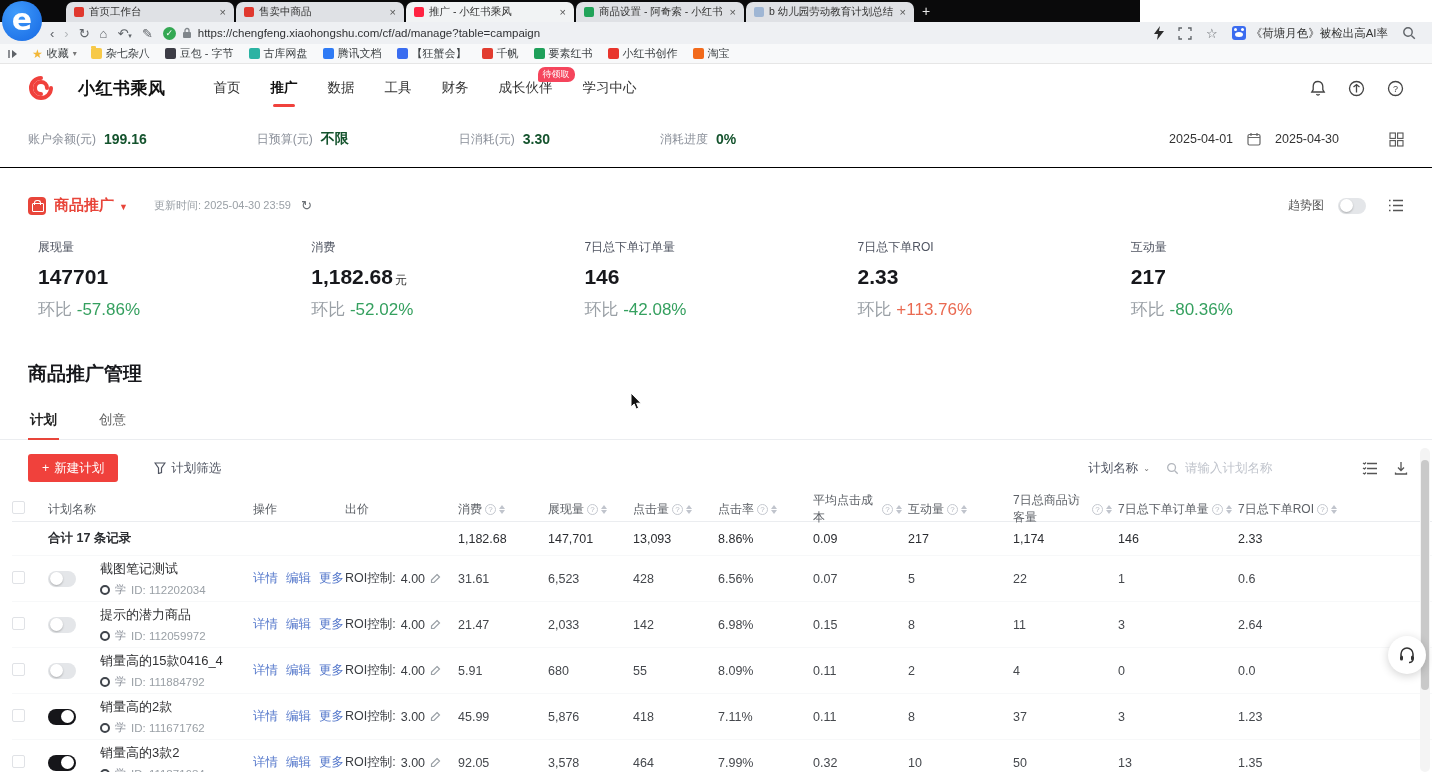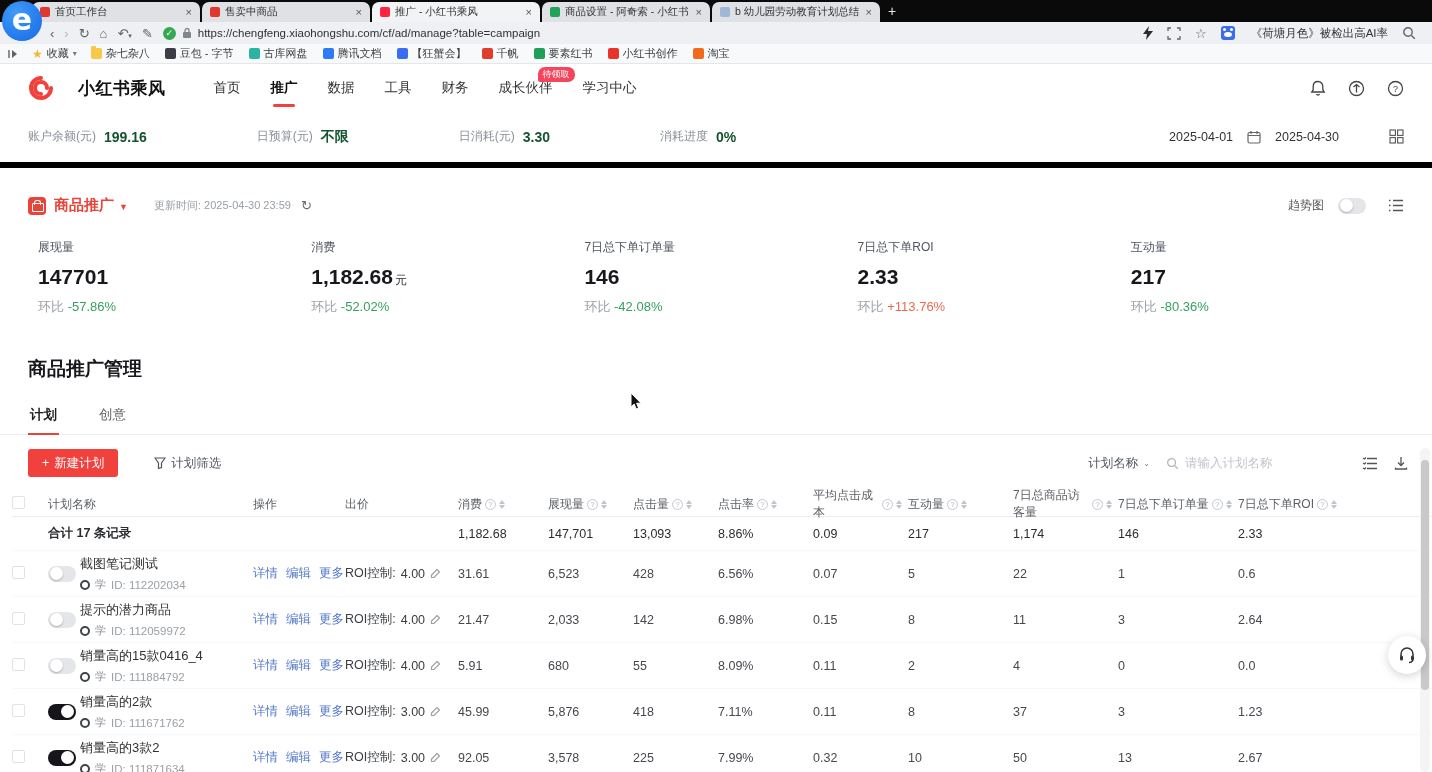--- a/index.html
+++ b/index.html
@@ -1,37 +1,37 @@
 <!DOCTYPE html>
 <html><head>
 <meta charset="utf-8">
 <style>
   * { margin:0; padding:0; box-sizing:border-box; }
   html,body { width:1432px; height:772px; overflow:hidden; background:#fff;
     font-family:"Liberation Sans","DejaVu Sans",sans-serif; }
 
   
-  .tabbar { position:absolute; left:0; top:0; width:1432px; height:22px; background:#0a0a0b; display:flex; align-items:flex-end; padding-left:32px; }
+  .tabbar { position:absolute; left:0; top:0; width:1140px; height:22px; background:#0a0a0b; display:flex; align-items:flex-end; padding-left:66px; }
   .tab { height:20px; width:168px; display:flex; align-items:center; gap:5px; padding:0 6px 0 8px; background:#dfe1e5; border-radius:7px 7px 0 0; margin-right:2px; font-size:10.5px; color:#333; overflow:hidden; }
   .tab.active { background:#f1f3f4; }
   .tab-icon { width:10px; height:10px; border-radius:2px; flex:0 0 auto; }
   .tab-title { flex:1; overflow:hidden; white-space:nowrap; text-overflow:clip; }
   .tab-close { color:#555; font-size:11px; padding:0 2px; }
   .new-tab { color:#e8e8e8; font-size:14px; margin:0 0 3px 6px; }
 
   .e-logo { position:absolute; left:2px; top:1px; width:40px; height:40px; border-radius:50%; background:radial-gradient(circle at 35% 30%, #3f9bfb, #1668e3); color:#fff; font-size:30px; font-weight:bold; text-align:center; line-height:38px; z-index:5; font-family:"DejaVu Sans",sans-serif; }
 
   .addrbar { position:absolute; left:0; top:22px; width:1432px; height:22px; background:#eef0f3; display:flex; align-items:center; padding-left:50px; gap:10px; }
   .nav-ic { color:#5f6368; font-size:13px; line-height:1; }
   .nav-ic.dim { color:#b4b7bb; }
   .addr-url { display:flex; align-items:center; gap:6px; flex:1; }
   .shield { width:13px; height:13px; border-radius:50%; background:#34a853; color:#fff; font-size:9px; text-align:center; line-height:13px; }
   .url-text { font-size:11.5px; color:#303134; }
   .addr-right { display:flex; align-items:center; gap:14px; padding-right:16px; }
-  .ai-chip { display:flex; align-items:center; gap:16px; font-size:11.5px; color:#333; }
+  .ai-chip { display:flex; align-items:center; gap:5px; font-size:11.5px; color:#333; }
   .paw { width:14px; height:14px; border-radius:3px; background:#3b6cf0; position:relative; }
   .paw::after { content:""; position:absolute; left:3px; top:6px; width:8px; height:5px; border-radius:50%; background:#fff; }
   .paw::before { content:""; position:absolute; left:2px; top:2px; width:3px; height:3px; border-radius:50%; background:#fff; box-shadow:7px 0 0 #fff; }
 
   .bookmarksbar { position:absolute; left:0; top:44px; width:1432px; height:20px; background:#f8f9fa; border-bottom:1px solid #e6e6e6; display:flex; align-items:center; gap:14px; padding-left:8px; font-size:11px; color:#3c4043; }
   .bm { display:flex; align-items:center; gap:4px; }
   .bm-ic { width:11px; height:11px; border-radius:2px; flex:0 0 auto; }
   .bm-folder { background:#f7c948; border-radius:1px 2px 2px 2px; position:relative; }
   .bm-folder::before { content:""; position:absolute; top:-2px; left:0; width:5px; height:2px; background:#f7c948; border-radius:1px 1px 0 0; }
   .star-gold { color:#f2b737; font-size:12px; }
@@ -42,21 +42,21 @@
   .logo-wrap { display:flex; align-items:center; gap:24px; }
   .logo-text { font-size:17px; font-weight:bold; color:#111; letter-spacing:0.5px; }
   .main-nav { display:flex; align-items:center; gap:30px; margin-left:48px; height:100%; }
   .nav-item { position:relative; font-size:13.5px; color:#333; height:100%; display:flex; align-items:center; }
   .nav-item.active .nav-label { font-weight:bold; color:#111; }
   .nav-item.active::after { content:""; position:absolute; bottom:4px; left:50%; transform:translateX(-50%); width:22px; height:3px; border-radius:2px; background:#f0413c; }
   .nav-badge { position:absolute; top:2px; right:-22px; background:#f5455c; color:#fff; font-size:9px; padding:1px 5px; border-radius:7px 7px 7px 2px; white-space:nowrap; }
   .header-icons { margin-left:auto; display:flex; align-items:center; gap:22px; color:#444; }
 
   
-  .account-bar { position:absolute; left:0; top:111px; width:1432px; height:57px; background:#fff; border-bottom:6px solid #000000; display:flex; align-items:center; padding:0 28px; }
+  .account-bar { position:absolute; left:0; top:111px; width:1432px; height:57px; background:#fff; border-bottom:1px solid #000000; display:flex; align-items:center; padding:0 28px; }
   .acct-item { display:flex; align-items:center; gap:8px; margin-right:110px; }
   .acct-label { font-size:12px; color:#8a8f99; }
   .acct-value { font-size:14px; font-weight:bold; color:#14532d; }
   .acct-right { margin-left:auto; display:flex; align-items:center; gap:14px; font-size:12.5px; color:#333; }
 
   
   .main { position:absolute; left:0; top:172px; width:1432px; height:604px; background:#fff; }
   .camp-head { display:flex; align-items:center; padding:24px 28px 0 28px; }
   .bag-ic { width:18px; height:18px; border-radius:4px; background:#e8453a; position:relative; margin-right:8px; }
   .bag-ic::after { content:""; position:absolute; left:4px; top:6px; width:10px; height:7px; border:1.5px solid #fff; border-radius:1px; }
@@ -70,21 +70,21 @@
   .toggle { width:28px; height:16px; border-radius:9px; background:#e4e6e9; position:relative; display:inline-block; }
   .toggle .knob { position:absolute; top:1.5px; left:2px; width:13px; height:13px; border-radius:50%; background:#fff; box-shadow:0 1px 2px rgba(0,0,0,.25); }
   .toggle.on { background:#16161a; }
   .toggle.on .knob { left:auto; right:2px; }
 
   .metrics { display:flex; padding:24px 28px 0 38px; }
   .metric { width:278px; }
   .metric-label { font-size:12px; color:#4f5461; }
   .metric-value { font-size:21px; font-weight:bold; color:#17181c; margin-top:9px; }
   .metric-unit { font-size:12px; font-weight:normal; color:#333; margin-left:2px; }
-  .metric-sub { font-size:13px; margin-top:9px; color:#9aa0a6; }
+  .metric-sub { font-size:17px; margin-top:9px; color:#9aa0a6; }
   .metric-sub .down { color:#35a05f; } .metric-sub .up { color:#ea6a51; }
 
   .mgmt-title { font-size:19px; font-weight:bold; color:#17181c; padding:40px 28px 0 28px; }
   .mgmt-tabs { display:flex; gap:38px; padding:0 28px; margin-top:16px; border-bottom:1px solid #ebedf0; }
   .mtab { font-size:13.5px; color:#666; padding:8px 2px 10px; position:relative; }
   .mtab.active { color:#1f1f1f; font-weight:bold; }
   .mtab.active::after { content:""; position:absolute; left:0; right:0; bottom:-1px; height:2px; background:#e8453a; }
 
   .toolbar { display:flex; align-items:center; padding:14px 24px 10px 28px; }
   .btn-new { display:inline-flex; align-items:center; gap:5px; background:#f0413c; color:#fff; font-size:12.5px; height:28px; padding:0 14px; border-radius:3px; border:none; }
@@ -105,21 +105,21 @@
   .sort-icon i { display:block; width:0; height:0; border-left:3.5px solid transparent; border-right:3.5px solid transparent; }
   .sort-icon .su { border-bottom:4px solid #c0c4cc; } .sort-icon .sd { border-top:4px solid #c0c4cc; }
   .checkbox { width:13px; height:13px; border:1px solid #e0e2e6; border-radius:2px; background:#fff; display:inline-block; }
   .trow { border-bottom:1px solid #f7f8f9; }
   .trow.sum { height:34px; }
   .trow.datarow { height:46px; }
   .cell { font-size:12.5px; color:#3a3d42; padding-right:6px; }
   .cell.val { color:#45484d; }
   .trow.sum .cell.val, .trow.sum .sum-label { color:#2b2d31; }
   .sum-label { font-size:12.5px; font-weight:bold; }
-  .name-cell { display:flex; align-items:center; gap:4px; }
+  .name-cell { display:flex; align-items:center; gap:24px; }
   .name-block { min-width:0; }
   .row-name { font-size:13px; color:#303133; white-space:nowrap; overflow:hidden; }
   .row-meta { display:flex; align-items:center; gap:5px; margin-top:4px; }
   .meta-dot { width:10px; height:10px; border-radius:50%; border:2.5px solid #3f444b; display:inline-block; }
   .meta-xue { font-size:11px; color:#8a8f99; }
   .row-id { font-size:11.5px; color:#9aa0a6; }
   .ops-cell { display:flex; gap:8px; }
   .oplink { font-size:12.5px; color:#5578cb; text-decoration:none; white-space:nowrap; }
   .bid-cell { display:flex; align-items:center; gap:5px; white-space:nowrap; }
   .pencil { color:#9aa0a6; }
@@ -703,27 +703,27 @@
     </div>
     <div class="cell bid-cell">
       <span class="bid-label">ROI控制:</span>
       <span class="bid-value">3.00</span>
       <svg class="pencil ic" width="11" height="11" viewBox="0 0 11 11">
               <path d="m7 1.5 2.5 2.5L4 9.5H1.5V7z" fill="none" stroke="#9aa0a6" stroke-width="1.2"></path>
             </svg>
     </div>
   <div class="cell val">92.05</div>
           <div class="cell val">3,578</div>
-          <div class="cell val">225</div>
+          <div class="cell val">464</div>
           <div class="cell val">7.99%</div>
           <div class="cell val">0.32</div>
           <div class="cell val">10</div>
           <div class="cell val">50</div>
           <div class="cell val">13</div>
-          <div class="cell val">2.67</div>
+          <div class="cell val">1.35</div>
         </div>
         <div class="trow datarow">
 
     <div class="cell name-cell">
 
       <div class="name-block">
         <div class="row-name">销量高的3款</div>
 
       </div>
     </div>

